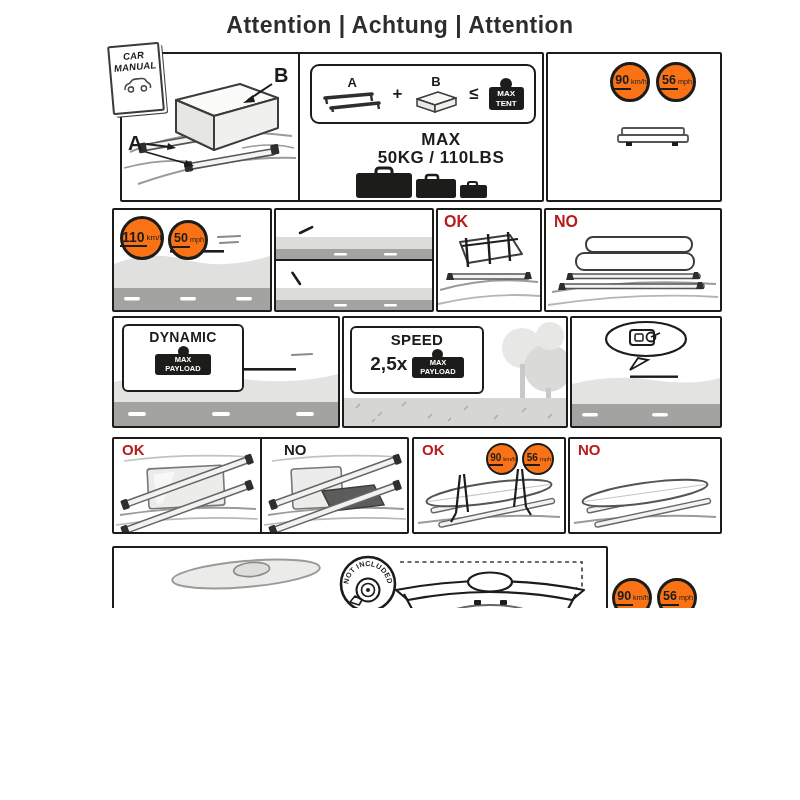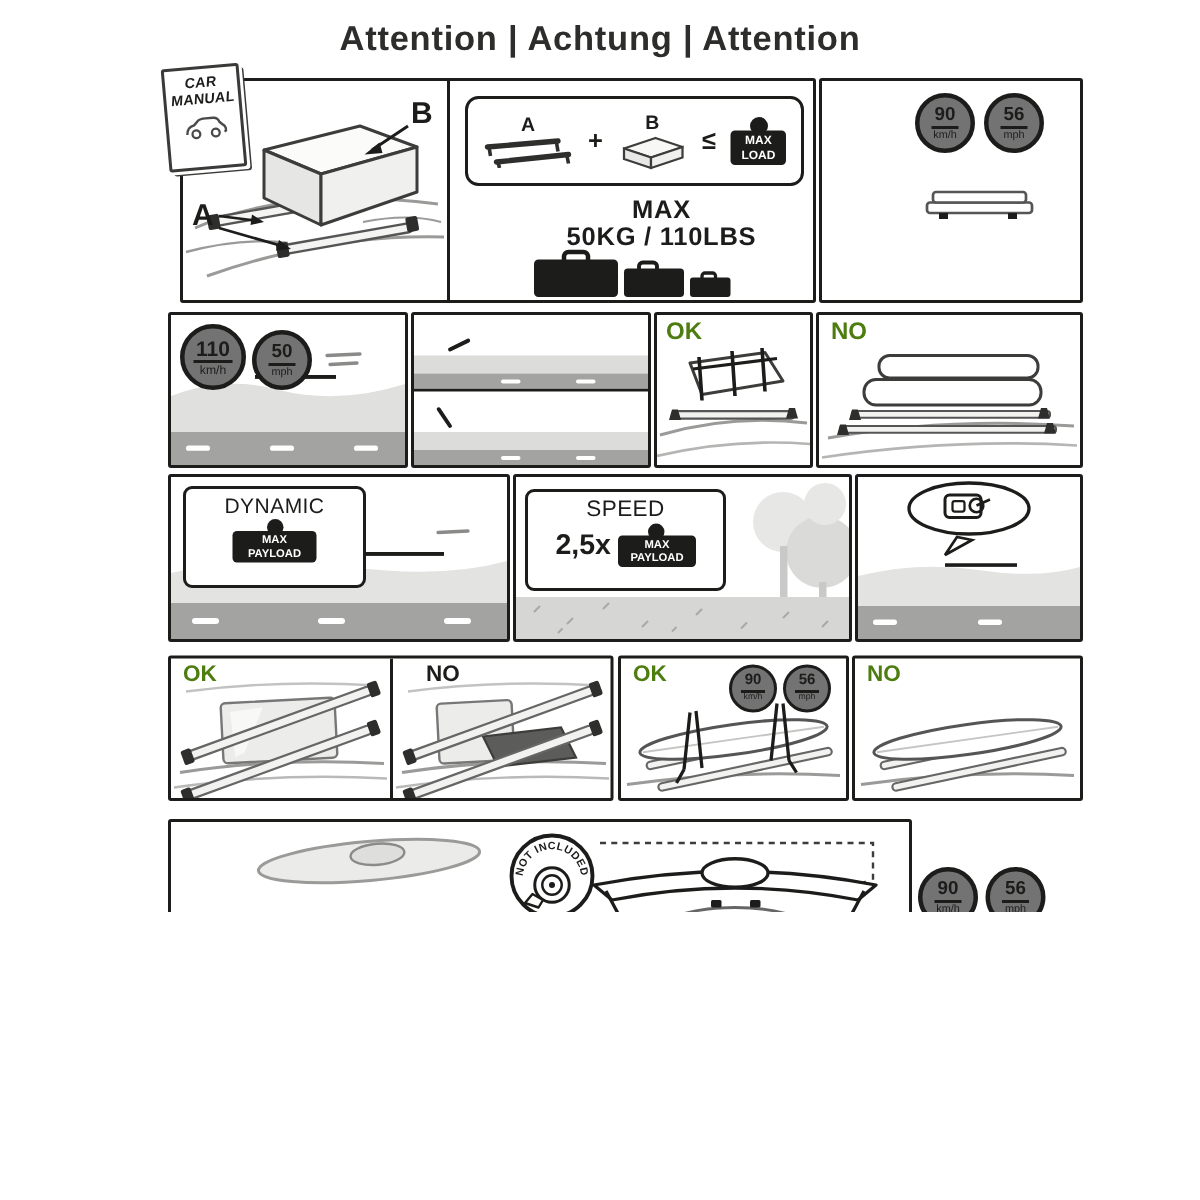--- a/index.html
+++ b/index.html
@@ -1,35 +1,35 @@
 <!DOCTYPE html>
 <html><head>
 <meta charset="utf-8">
 <style>
   html,body{margin:0;padding:0;background:#fff;}
   #page{position:relative;width:800px;height:608px;background:#fff;font-family:"Liberation Sans",sans-serif;color:#1c1c1b;overflow:hidden;}
   .title{position:absolute;left:0;top:12px;width:100%;text-align:center;font-size:23px;font-weight:bold;letter-spacing:.5px;color:#2d2d2c;}
   .panel{position:absolute;background:#fff;border:2px solid #1c1c1b;border-radius:2px;overflow:hidden;}
   .fill{position:absolute;left:0;top:0;width:100%;height:100%;}
   .abs{position:absolute;}
-  .oklab{position:absolute;font-weight:bold;color:#4d7c0f;z-index:3;line-height:1;}
+  .oklab{position:absolute;font-weight:bold;color:#b91c1c;z-index:3;line-height:1;}
   .nolab{position:absolute;display:flex;align-items:center;gap:2px;font-weight:bold;font-size:15px;z-index:3;line-height:1;}
   
-  .badge{position:absolute;background:#737373;border-radius:50%;display:flex;flex-direction:column;align-items:center;justify-content:center;z-index:4;box-sizing:border-box;}
+  .badge{position:absolute;background:#f97316;border-radius:50%;display:flex;flex-direction:row;align-items:center;justify-content:center;z-index:4;box-sizing:border-box;}
   .badge .v{font-weight:bold;line-height:1;border-bottom:2px solid #1c1c1b;padding:0 2px 1px;}
   .badge .u{line-height:1.15;font-size:.58em;}
   .b44{width:44px;height:44px;border:3.5px solid #1c1c1b;font-size:14px;}
   .b40{width:40px;height:40px;border:3px solid #1c1c1b;font-size:12.5px;}
   .b32{width:32px;height:32px;border:2.5px solid #1c1c1b;font-size:10px;}
   
   .wtag{display:flex;flex-direction:column;align-items:center;}
   .wtag-head{width:12px;height:12px;border-radius:50%;background:#1c1c1b;margin-bottom:-3px;}
   .wtag-body{background:#1c1c1b;color:#fff;border-radius:3px;padding:2px 7px;text-align:center;font-weight:bold;font-size:8px;line-height:1.15;}
   .signbox{position:absolute;background:#fff;border:2px solid #1c1c1b;border-radius:6px;display:flex;flex-direction:column;align-items:center;z-index:3;}
-  .sign-title{font-weight:normal;font-size:14px;margin:3px 0 1px;letter-spacing:.3px;}
+  .sign-title{font-weight:bold;font-size:14px;margin:3px 0 1px;letter-spacing:.3px;}
   .wrow{display:flex;align-items:center;gap:5px;}
   .mult{font-weight:bold;font-size:19px;}
   
   .formula{position:absolute;left:10px;top:10px;width:222px;height:56px;border:2px solid #1c1c1b;border-radius:9px;background:#fff;display:flex;align-items:center;justify-content:space-evenly;}
   .f-item{display:flex;flex-direction:column;align-items:center;gap:1px;}
   .f-lab{font-weight:bold;font-size:13px;line-height:1;}
   .f-op{font-weight:bold;font-size:17px;}
   .maxtext{position:absolute;left:46px;right:6px;text-align:center;font-weight:bold;font-size:17px;letter-spacing:.5px;color:#1c1c1b;}
   
   .booklet{position:absolute;background:#fff;border:2px solid #3a3a39;border-radius:2px;z-index:6;display:flex;flex-direction:column;align-items:center;padding-top:5px;box-shadow:2px 2px 0 0 #fff,3px 3px 0 0 #3a3a39;}
@@ -153,21 +153,21 @@
           <polygon points="4,10 25,3 43,9 22,16" fill="#f7f7f6" stroke="#3c3c3b" stroke-width="1.5" stroke-linejoin="round"></polygon>
           <polygon points="4,10 22,16 22,23 4,17" fill="#e8e8e7" stroke="#3c3c3b" stroke-width="1.5"></polygon>
           <polygon points="22,16 43,9 43,16 22,23" fill="#efefee" stroke="#3c3c3b" stroke-width="1.5"></polygon>
         </svg>
       </div>
       <span class="f-op">≤</span>
       <div class="wtag">
         <div class="wtag-head"></div>
         <div class="wtag-body">
           <div>MAX</div>
-          <div>LOAD</div>
+          <div>TENT</div>
         </div>
       </div>
     </div>
     <div class="maxtext" style="top:76px">MAX</div>
     <div class="maxtext" style="top:94px">50KG / 110LBS</div>
     <svg class="abs" style="left:56px;top:112px" width="132" height="32" viewBox="0 0 132 32">
       <path d="M20,8 v-3 a3,3 0 0 1 3,-3 h10 a3,3 0 0 1 3,3 v3" fill="none" stroke="#1c1c1b" stroke-width="3"></path>
       <rect x="0" y="7" width="56" height="25" rx="3" fill="#1c1c1b"></rect>
       <path d="M70,14 v-2.5 a2.5,2.5 0 0 1 2.5,-2.5 h7 a2.5,2.5 0 0 1 2.5,2.5 v2.5" fill="none" stroke="#1c1c1b" stroke-width="2.6"></path>
       <rect x="60" y="13" width="40" height="19" rx="2.5" fill="#1c1c1b"></rect>

